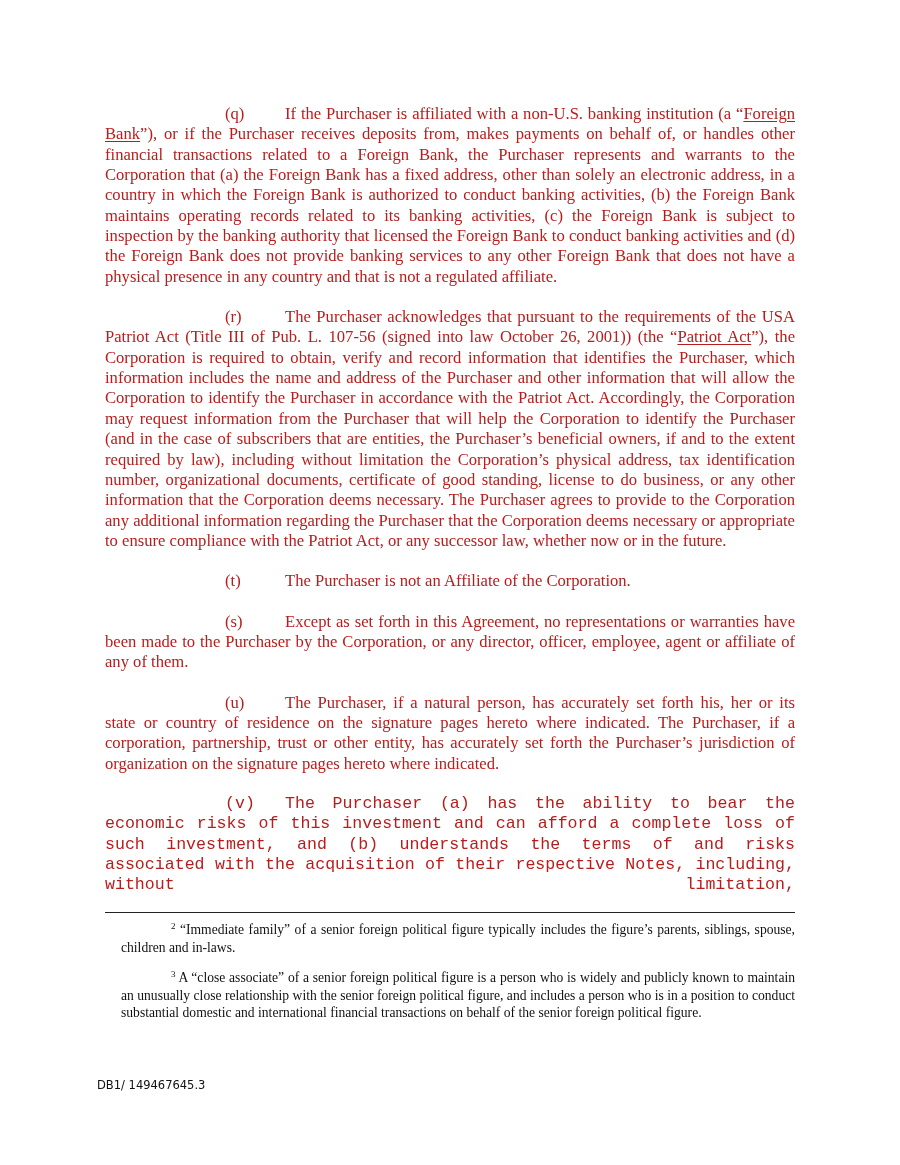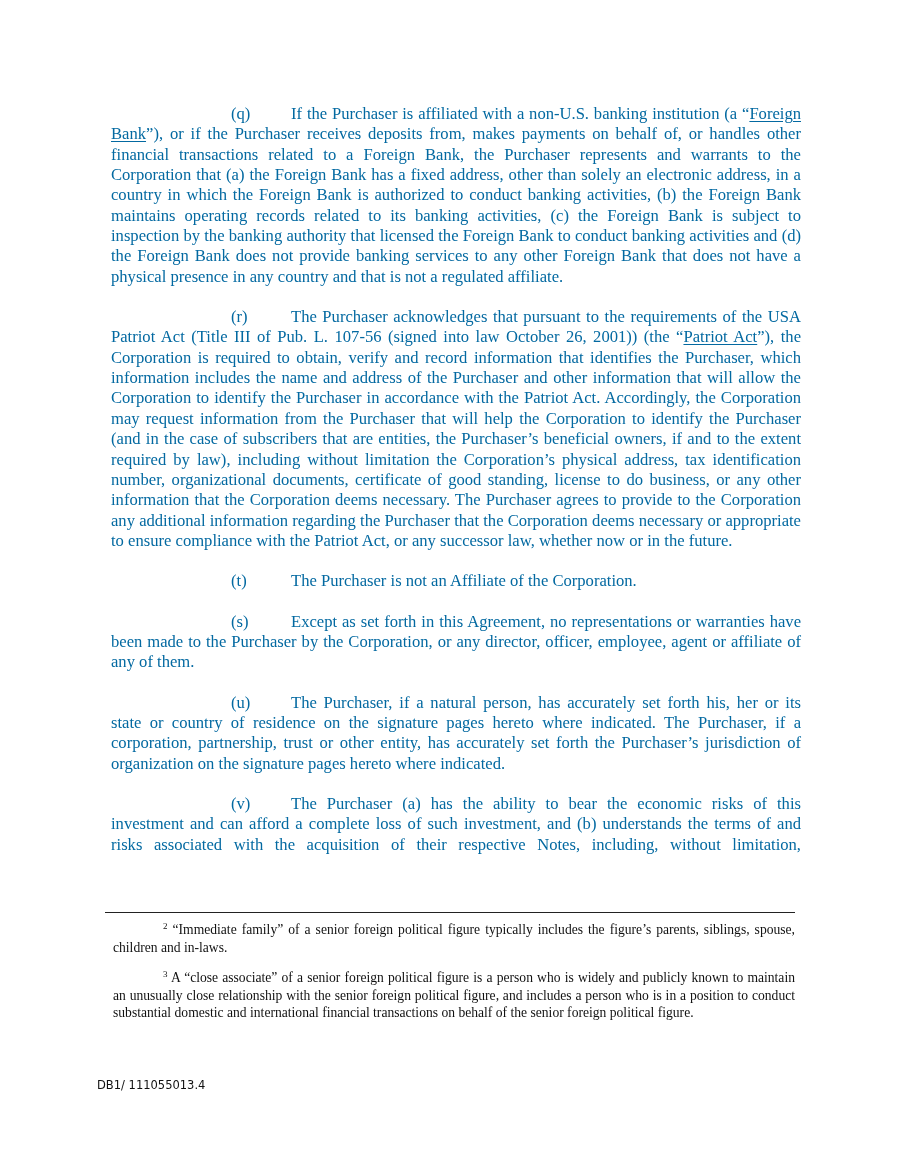--- a/index.html
+++ b/index.html
@@ -1,34 +1,34 @@
 <!DOCTYPE html>
 <html><head>
 <meta charset="utf-8">
 <style>
   html, body { margin: 0; padding: 0; background: #ffffff; }
   body { width: 900px; height: 1165px; position: relative; overflow: hidden; }
   .page {
-    position: absolute; left: 111px; top: 104px; width: 690px;
+    position: absolute; left: 105px; top: 104px; width: 690px;
     font-family: "Liberation Serif", "DejaVu Serif", serif;
-    font-size: 16.6px; line-height: 20.35px; color: #0369a1;
+    font-size: 16.6px; line-height: 20.35px; color: #b91c1c;
   }
   .para { margin: 0 0 20px 0; text-align: justify; text-align-last: left; }
   .para .lbl { display: inline-block; width: 60px; margin-left: 120px; }
   .u { text-decoration: underline; text-underline-offset: 2px; }
   .rule {
     position: absolute; left: 105px; top: 912px; width: 690px; height: 0;
     border-top: 1.3px solid #222222;
   }
   .footnotes {
     position: absolute; left: 105px; top: 921px; width: 690px;
     font-family: "Liberation Serif", "DejaVu Serif", serif;
     font-size: 13.6px; line-height: 17.5px; color: #111111;
   }
-  .fn { margin: 0 0 13px 8px; text-align: justify; text-align-last: left; }
+  .fn { margin: 0 0 13px 16px; text-align: justify; text-align-last: left; }
   .fn .ind { display: inline-block; width: 50px; }
   .fn sup { font-size: 9px; vertical-align: 5px; line-height: 0; }
   .docid {
     position: absolute; left: 97px; top: 1078px;
     font-family: "DejaVu Sans", "Liberation Sans", sans-serif;
     font-size: 11.5px; color: #111111;
   }
 </style>
 </head>
 <body>
@@ -37,23 +37,23 @@
   <p class="para"><span class="lbl">(q)</span><span>If the Purchaser is affiliated with a non-U.S. banking institution (a “</span><span class="u">Foreign Bank</span><span>”), or if the Purchaser receives deposits from, makes payments on behalf of, or handles other financial transactions related to a Foreign Bank, the Purchaser represents and warrants to the Corporation that (a) the Foreign Bank has a fixed address, other than solely an electronic address, in a country in which the Foreign Bank is authorized to conduct banking activities, (b) the Foreign Bank maintains operating records related to its banking activities, (c) the Foreign Bank is subject to inspection by the banking authority that licensed the Foreign Bank to conduct banking activities and (d) the Foreign Bank does not provide banking services to any other Foreign Bank that does not have a physical presence in any country and that is not a regulated affiliate.</span></p>
 
   <p class="para"><span class="lbl">(r)</span><span>The Purchaser acknowledges that pursuant to the requirements of the USA Patriot Act (Title III of Pub. L. 107-56 (signed into law October 26, 2001)) (the “</span><span class="u">Patriot Act</span><span>”), the Corporation is required to obtain, verify and record information that identifies the Purchaser, which information includes the name and address of the Purchaser and other information that will allow the Corporation to identify the Purchaser in accordance with the Patriot Act. Accordingly, the Corporation may request information from the Purchaser that will help the Corporation to identify the Purchaser (and in the case of subscribers that are entities, the Purchaser’s beneficial owners, if and to the extent required by law), including without limitation the Corporation’s physical address, tax identification number, organizational documents, certificate of good standing, license to do business, or any other information that the Corporation deems necessary. The Purchaser agrees to provide to the Corporation any additional information regarding the Purchaser that the Corporation deems necessary or appropriate to ensure compliance with the Patriot Act, or any successor law, whether now or in the future.</span></p>
 
   <p class="para"><span class="lbl">(t)</span><span>The Purchaser is not an Affiliate of the Corporation.</span></p>
 
   <p class="para"><span class="lbl">(s)</span><span>Except as set forth in this Agreement, no representations or warranties have been made to the Purchaser by the Corporation, or any director, officer, employee, agent or affiliate of any of them.</span></p>
 
   <p class="para"><span class="lbl">(u)</span><span>The Purchaser, if a natural person, has accurately set forth his, her or its state or country of residence on the signature pages hereto where indicated. The Purchaser, if a corporation, partnership, trust or other entity, has accurately set forth the Purchaser’s jurisdiction of organization on the signature pages hereto where indicated.</span></p>
 
-  <p class="para" style="text-align-last: justify;"><span class="lbl">(v)</span><span>The Purchaser (a) has the ability to bear the economic risks of this investment and can afford a complete loss of such investment, and (b) understands the terms of and risks associated with the acquisition of their respective Notes, including, without limitation,</span></p>
+  <p class="para" style="text-align-last: justify; font-family: Liberation Mono, monospace;"><span class="lbl">(v)</span><span>The Purchaser (a) has the ability to bear the economic risks of this investment and can afford a complete loss of such investment, and (b) understands the terms of and risks associated with the acquisition of their respective Notes, including, without limitation,</span></p>
 </div>
 
 <div class="rule"></div>
 
 <div class="footnotes">
   <p class="fn"><span class="ind"></span><sup>2</sup> <span>“Immediate family” of a senior foreign political figure typically includes the figure’s parents, siblings, spouse, children and in-laws.</span></p>
   <p class="fn"><span class="ind"></span><sup>3</sup> <span>A “close associate” of a senior foreign political figure is a person who is widely and publicly known to maintain an unusually close relationship with the senior foreign political figure, and includes a person who is in a position to conduct substantial domestic and international financial transactions on behalf of the senior foreign political figure.</span></p>
 </div>
 
-<div class="docid">DB1/ 111055013.4</div>
+<div class="docid">DB1/ 149467645.3</div>
 
 </body></html>

